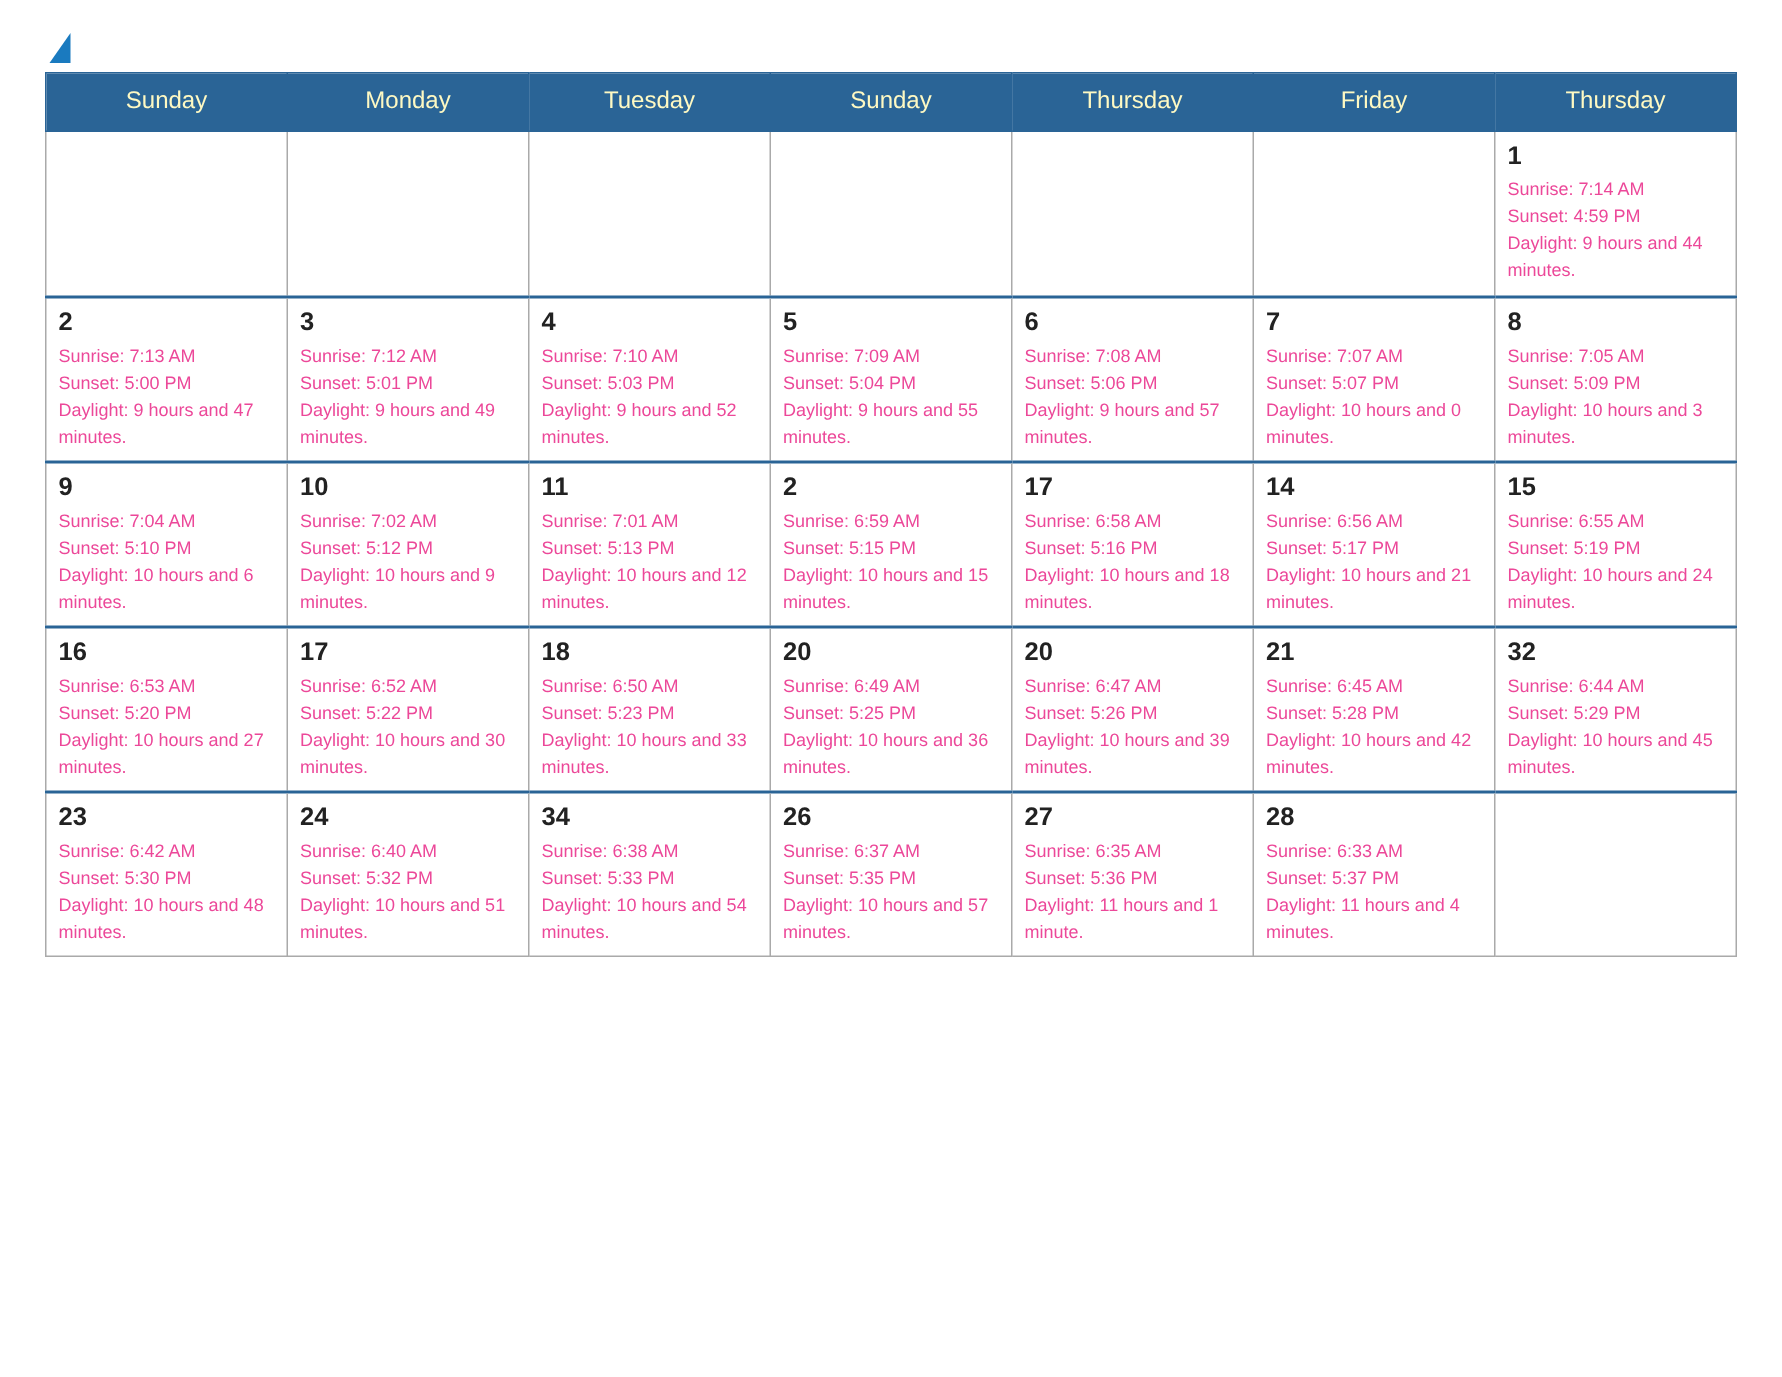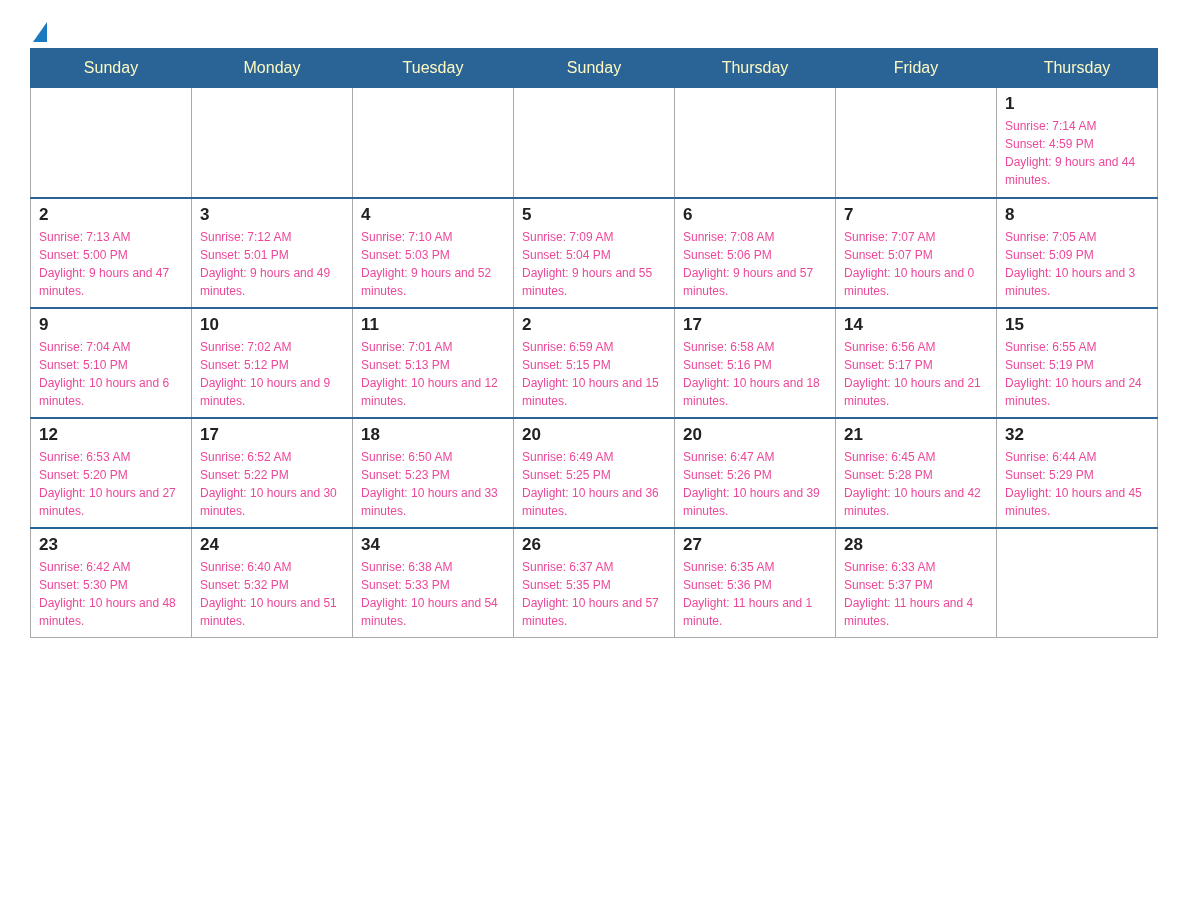--- a/index.html
+++ b/index.html
@@ -193,21 +193,21 @@
           <div class="cell-day">14</div>
           <div class="cell-info">Sunrise: 6:56 AM<br>Sunset: 5:17 PM<br>Daylight: 10 hours and 21 minutes.</div>
         </td>
         <td>
           <div class="cell-day">15</div>
           <div class="cell-info">Sunrise: 6:55 AM<br>Sunset: 5:19 PM<br>Daylight: 10 hours and 24 minutes.</div>
         </td>
       </tr>
       <tr class="row-divider">
         <td>
-          <div class="cell-day">12</div>
+          <div class="cell-day">16</div>
           <div class="cell-info">Sunrise: 6:53 AM<br>Sunset: 5:20 PM<br>Daylight: 10 hours and 27 minutes.</div>
         </td>
         <td>
           <div class="cell-day">17</div>
           <div class="cell-info">Sunrise: 6:52 AM<br>Sunset: 5:22 PM<br>Daylight: 10 hours and 30 minutes.</div>
         </td>
         <td>
           <div class="cell-day">18</div>
           <div class="cell-info">Sunrise: 6:50 AM<br>Sunset: 5:23 PM<br>Daylight: 10 hours and 33 minutes.</div>
         </td>

